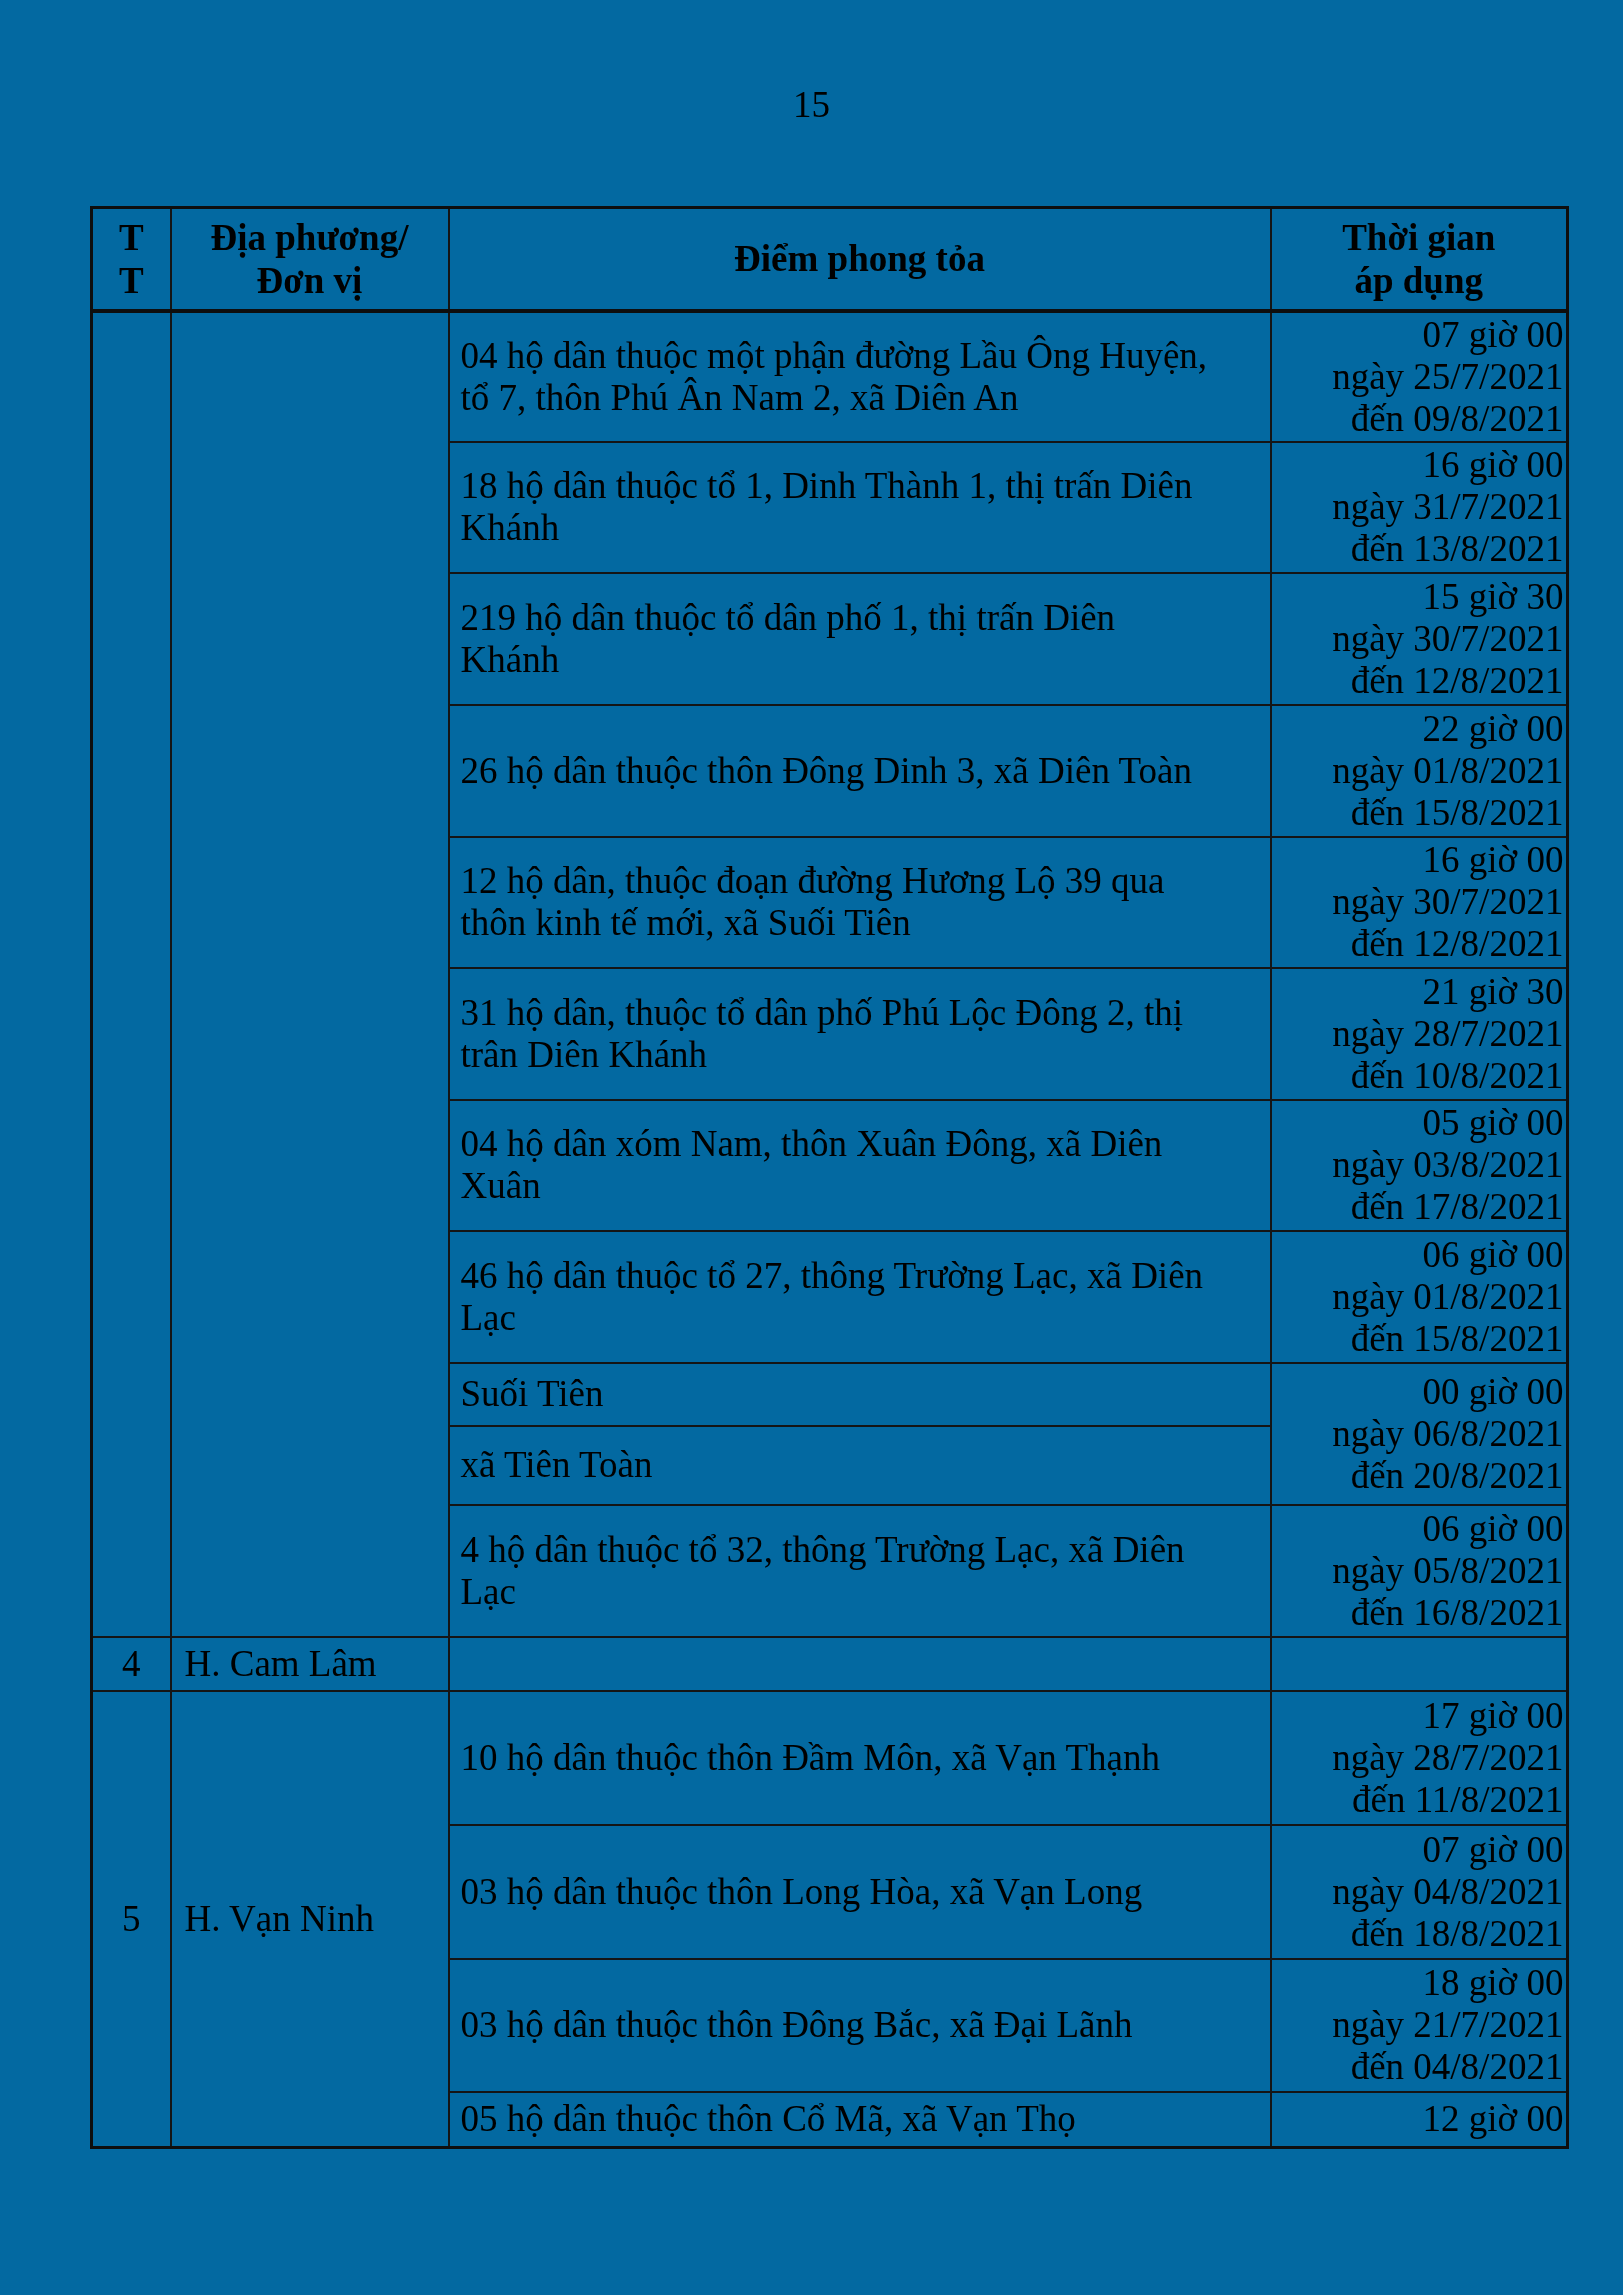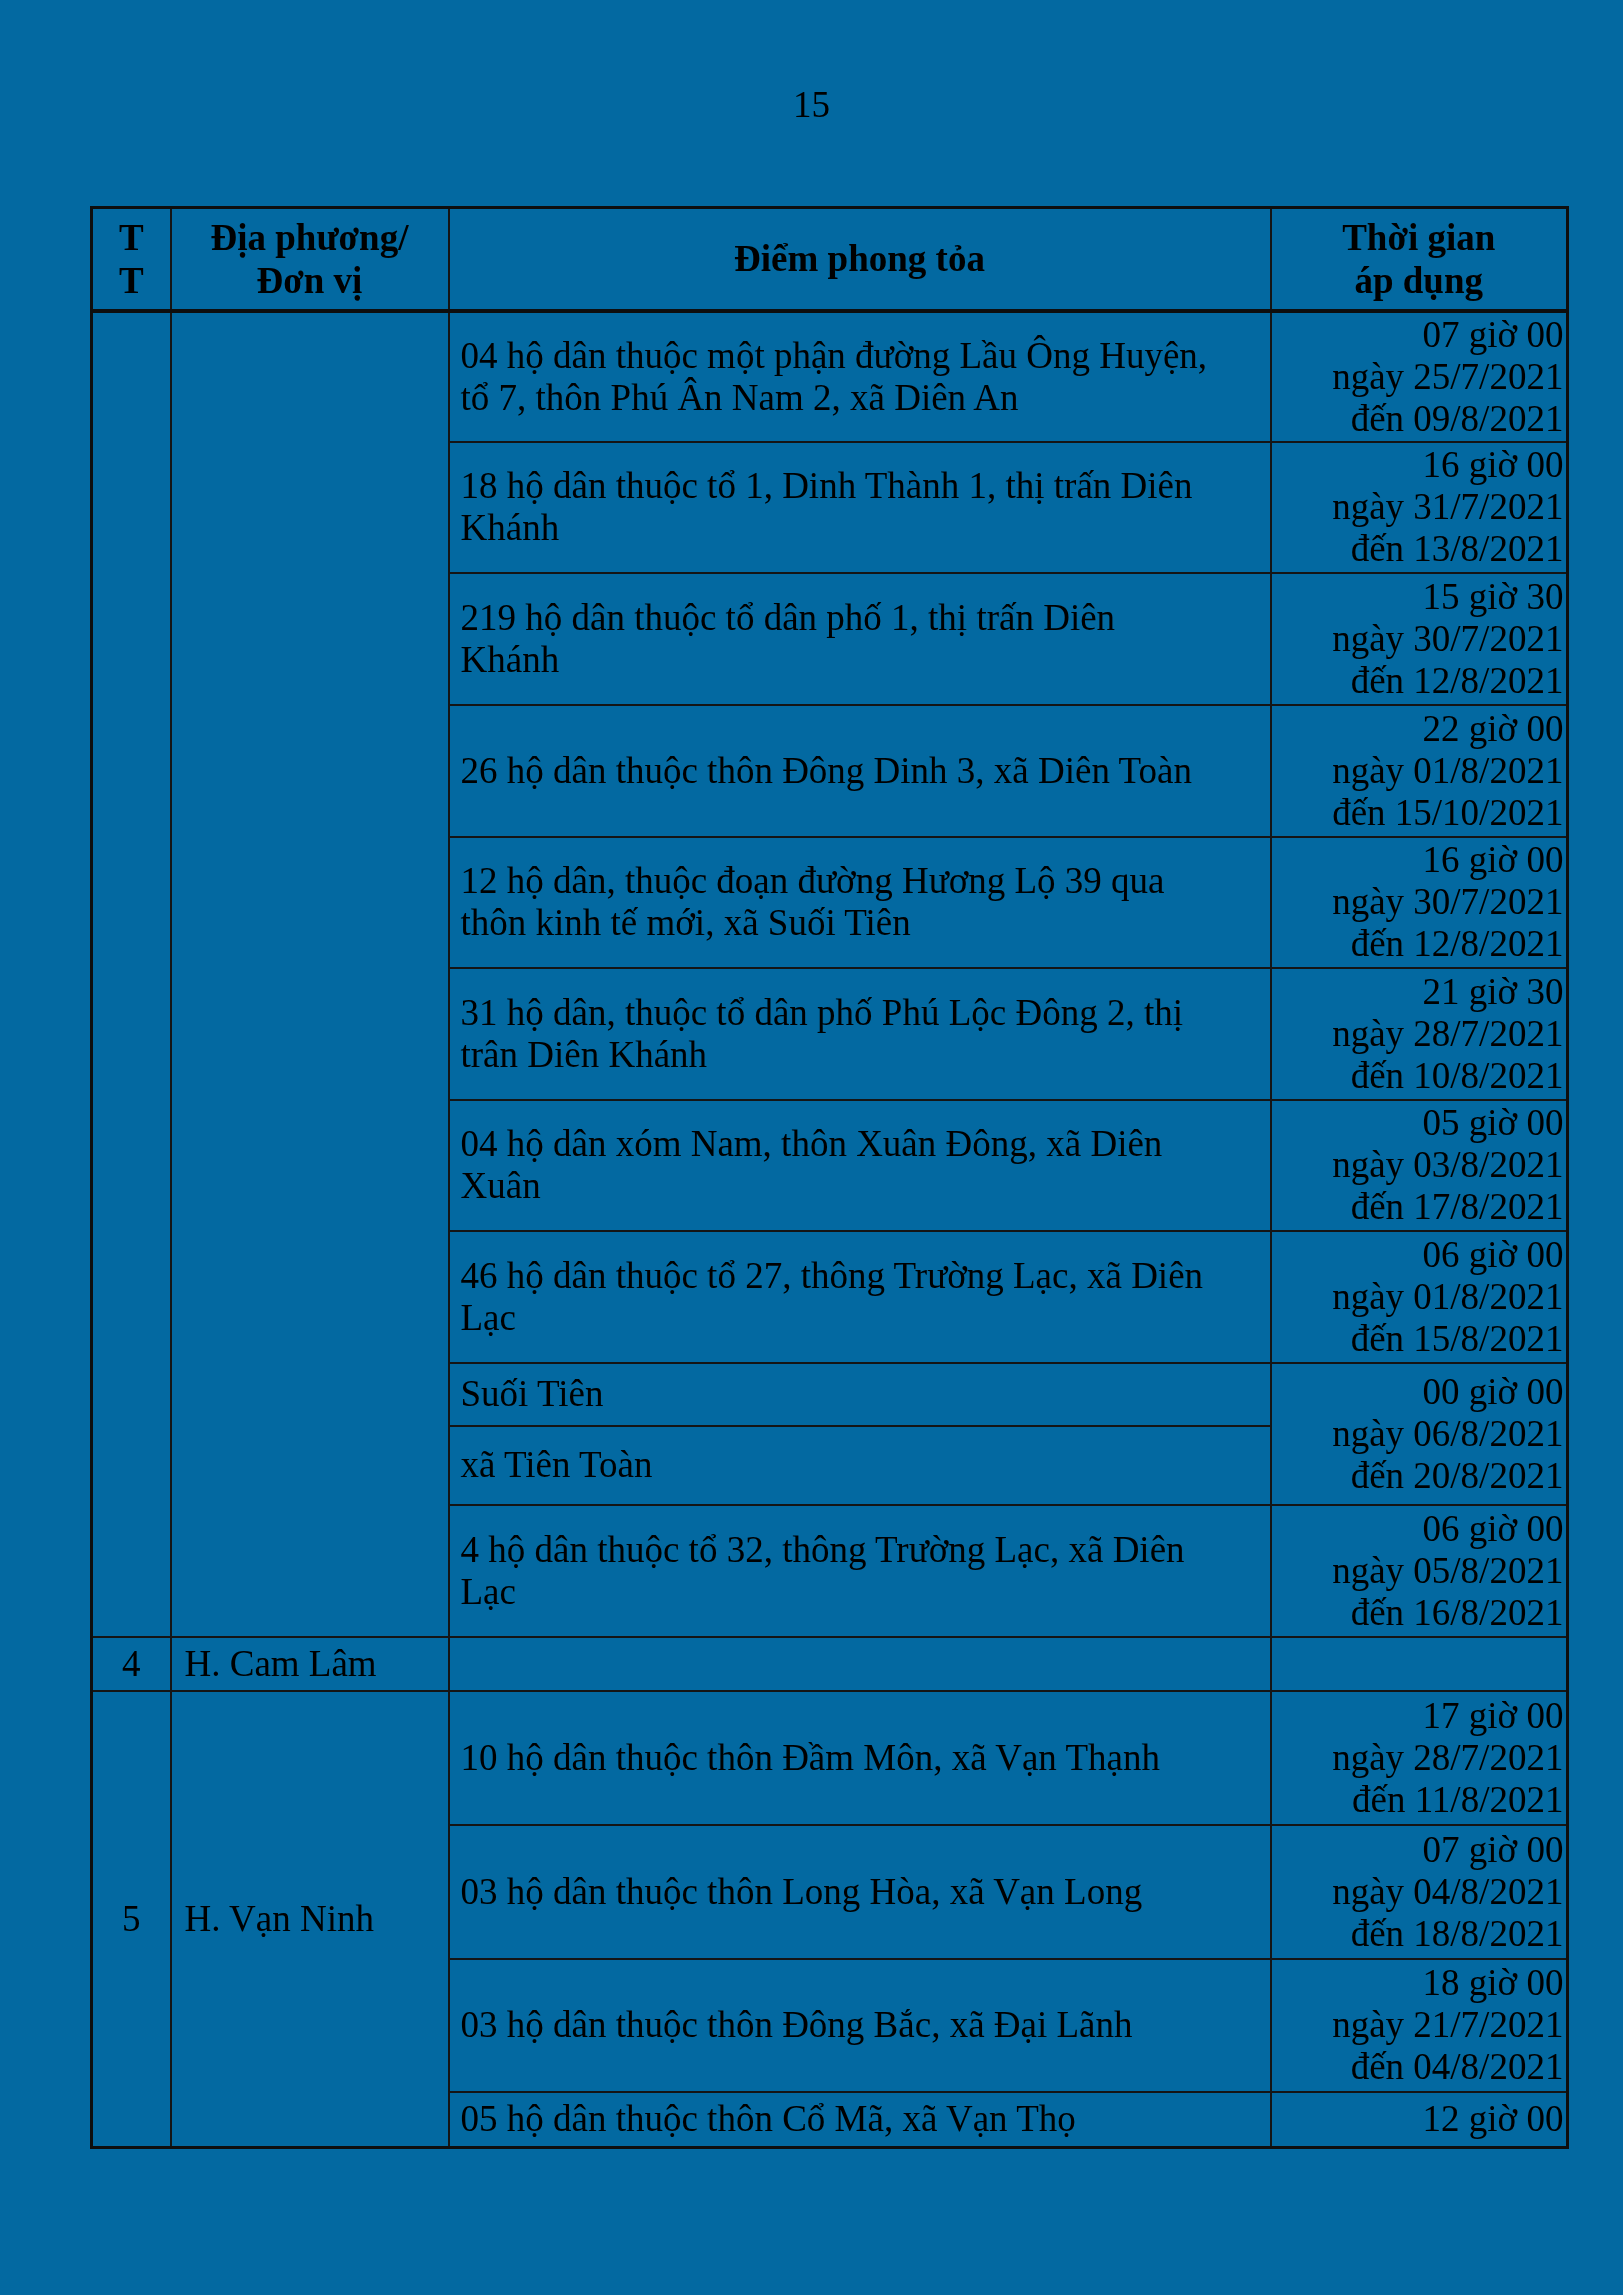--- a/index.html
+++ b/index.html
@@ -101,21 +101,21 @@
         <td class="c-point">219 hộ dân thuộc tổ dân phố 1, thị trấn Diên
 Khánh</td>
         <td class="c-time">15 giờ 30
  ngày 30/7/2021
 đến 12/8/2021</td>
       </tr>
       <tr style="height:132px">
         <td class="c-point">26 hộ dân thuộc thôn Đông Dinh 3, xã Diên Toàn</td>
         <td class="c-time">22 giờ 00
  ngày 01/8/2021
-đến 15/10/2021</td>
+đến 15/8/2021</td>
       </tr>
       <tr style="height:131px">
         <td class="c-point">12 hộ dân, thuộc đoạn đường Hương Lộ 39 qua
 thôn kinh tế mới, xã Suối Tiên</td>
         <td class="c-time">16 giờ 00
 ngày 30/7/2021
 đến 12/8/2021</td>
       </tr>
       <tr style="height:132px">
         <td class="c-point">31 hộ dân, thuộc tổ dân phố Phú Lộc Đông 2, thị

